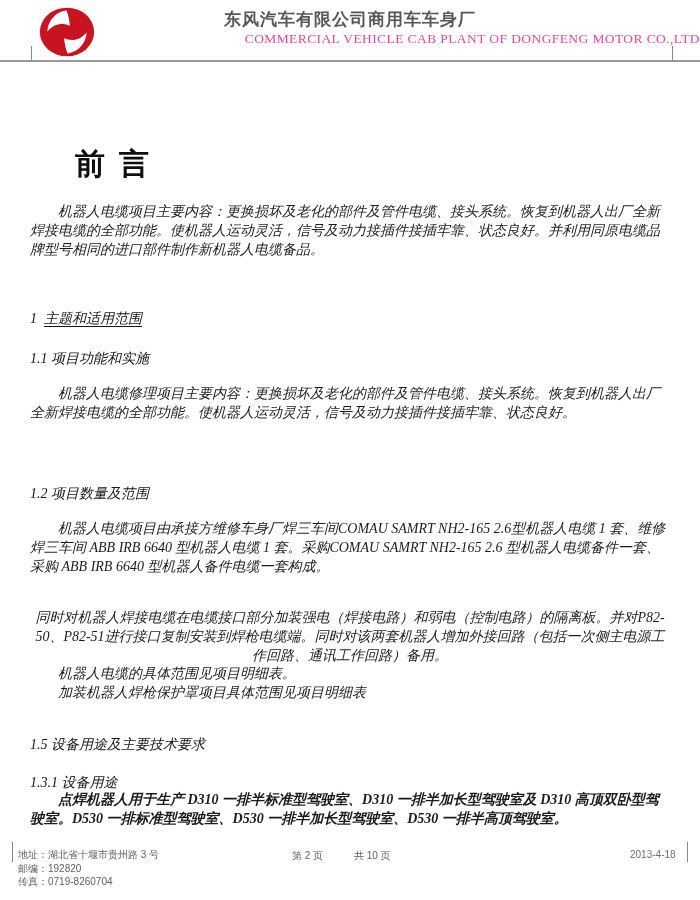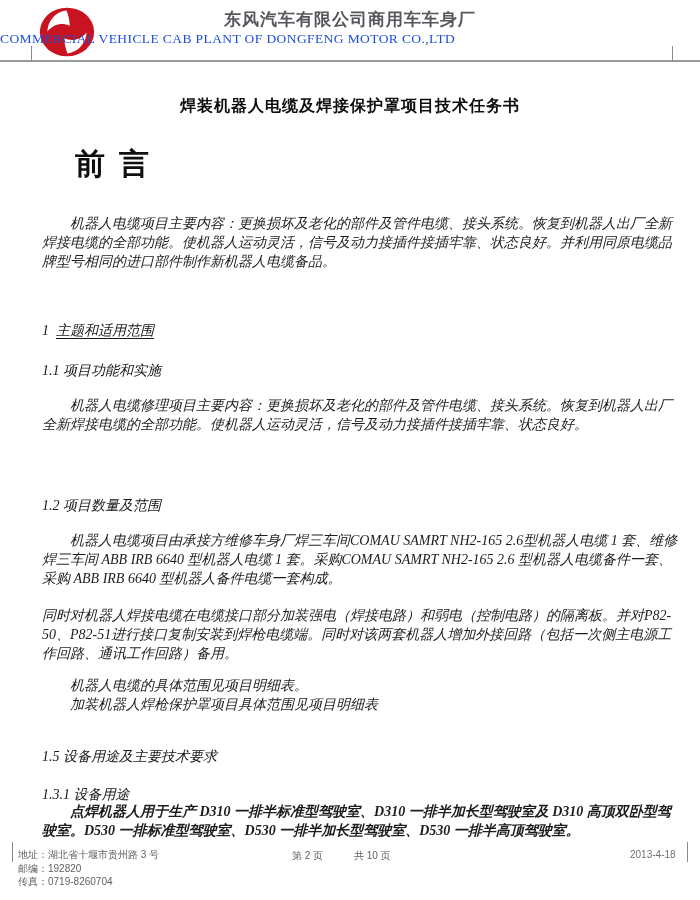--- a/index.html
+++ b/index.html
@@ -7,55 +7,55 @@
     position:relative;width:700px;height:900px;background:#ffffff;
     overflow:hidden;font-family:"Liberation Sans","DejaVu Sans",sans-serif;
   }
   
   .logo{position:absolute;left:38px;top:6px;width:58px;height:52px;}
   .company-cn{
     position:absolute;top:8px;left:0;width:100%;text-align:center;
     font-weight:bold;font-size:17px;letter-spacing:1px;color:#56565c;
   }
   .company-en{
-    position:absolute;top:31px;left:0;width:100%;text-align:left;
+    position:absolute;top:31px;left:0;width:100%;text-align:right;
     font-family:"Liberation Serif","DejaVu Serif",serif;
-    font-size:13.5px;color:#1d4ed8;letter-spacing:0.4px;
+    font-size:13.5px;color:#ec4899;letter-spacing:0.4px;
   }
   .header-rule{position:absolute;top:60px;left:0;width:700px;height:0;border-top:2px solid #9a9a9a;}
   .crop{position:absolute;width:0;border-left:1.5px solid #8a8a8a;}
   .crop.h-left{left:31px;top:46px;height:15px;}
   .crop.h-right{left:672px;top:46px;height:15px;}
   .crop.f-left{left:12px;top:842px;height:20px;}
   .crop.f-right{left:687px;top:842px;height:20px;}
   
   .doc-title{
     position:absolute;top:96px;left:0;width:100%;text-align:center;
     font-weight:bold;font-size:16px;color:#0d0d0d;letter-spacing:1px;
   }
   .preface-h{
     position:absolute;top:144px;left:30px;
     font-weight:bold;font-size:30px;letter-spacing:14px;color:#0f0f0f;margin-left:45px;
   }
   .body-text{
     position:absolute;left:30px;width:640px;
     font-family:"Liberation Serif","DejaVu Serif",serif;font-style:italic;
-    font-size:14px;line-height:19px;color:#1c1c1e;margin:12px;
+    font-size:14px;line-height:19px;color:#1c1c1e;margin:0;
   }
   .indent{text-indent:2em;}
   .sec{font-size:14px;color:#17171a;}
   .u{text-decoration:underline;text-underline-offset:3px;}
   .bold{font-weight:bold;}
   .p-preface{top:202px;}
   .h-s1{top:309px;}
   .h-s11{top:349px;}
   .p-s11{top:384px;}
   .h-s12{top:484px;}
   .p-s12a{top:519px;}
-  .p-s12b{top:594px;}
+  .p-s12b{top:608px;text-align:center;}
   .p-note1{top:664px;}
   .p-note2{top:683px;}
   .h-s13{top:735px;}
   .h-s131{top:773px;}
   .p-s131{top:790px;}
   
   .footer-block{
     position:absolute;left:18px;top:848px;
     font-size:10px;line-height:13.5px;color:#5f5f5f;
   }
@@ -78,21 +78,20 @@
       <path fill="#ffffff" d="M49 8 C 30 10 17 26 16 44 C 27 31 41 28 55 34 C 54 23 52 14 49 8 Z"></path>
       <path fill="#ffffff" d="M51 82 C 70 80 83 64 84 46 C 73 59 59 62 45 56 C 46 67 48 76 51 82 Z"></path>
     </svg>
   </div>
   <div class="company-cn">东风汽车有限公司商用车车身厂</div>
   <div class="company-en">COMMERCIAL VEHICLE CAB PLANT OF DONGFENG MOTOR CO.,LTD</div>
   <div class="header-rule"></div>
   <div class="crop h-left"></div>
   <div class="crop h-right"></div>
 
-  <div class="doc-title">焊装机器人电缆及焊接保护罩项目技术任务书</div>
 
   <div class="preface-h">前言</div>
 
   <p class="body-text indent p-preface">机器人电缆项目主要内容：更换损坏及老化的部件及管件电缆、接头系统。恢复到机器人出厂全新焊接电缆的全部功能。使机器人运动灵活，信号及动力接插件接插牢靠、状态良好。并利用同原电缆品牌型号相同的进口部件制作新机器人电缆备品。</p>
 
   <div class="body-text sec h-s1">
     <span>1</span>&nbsp;
     <span class="u">主题和适用范围</span>
   </div>
 

